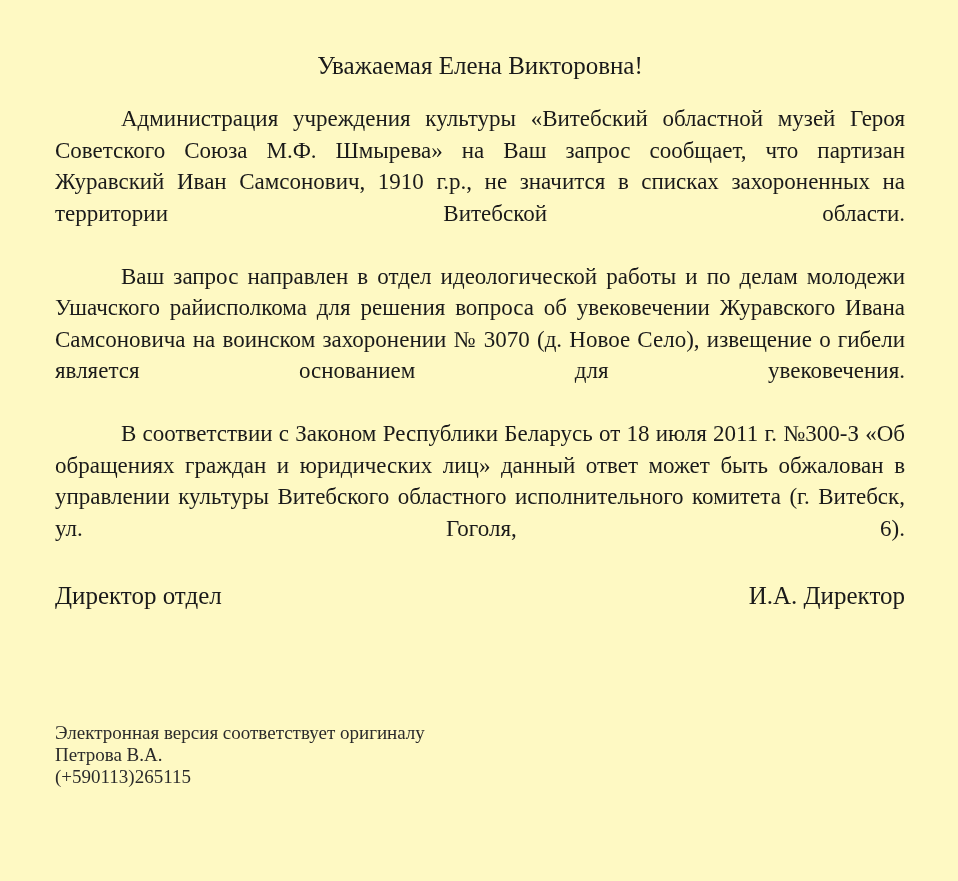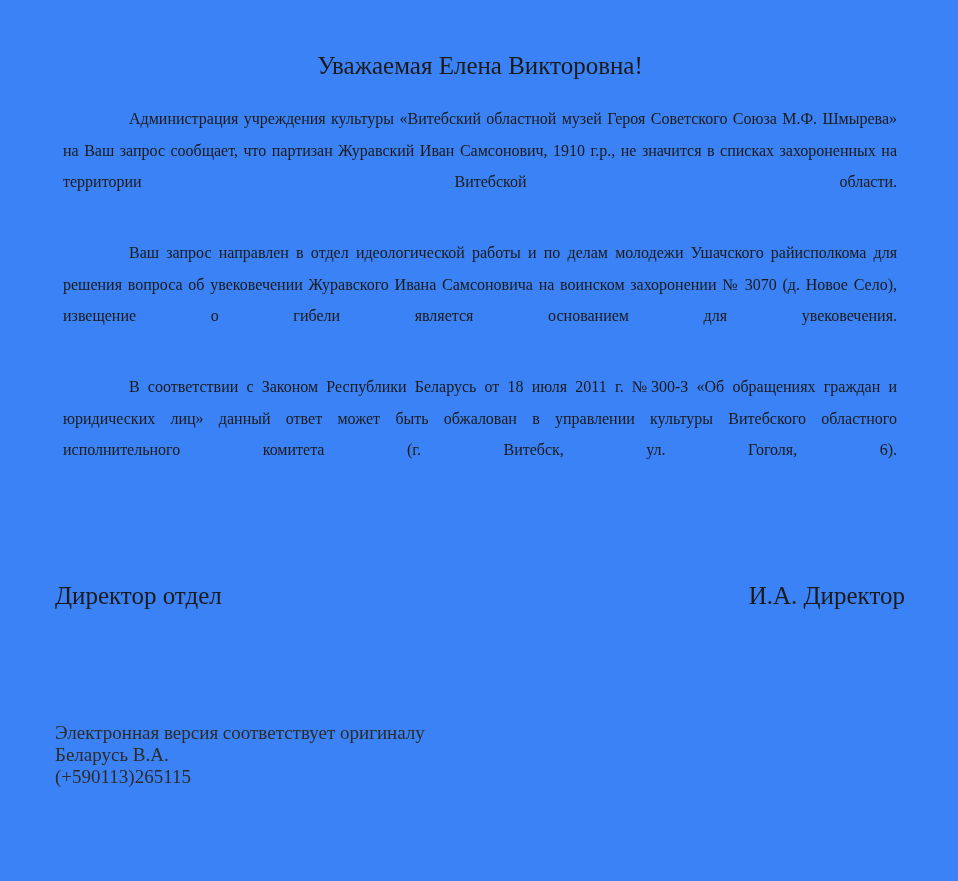--- a/index.html
+++ b/index.html
@@ -15,21 +15,21 @@
     font-family: "Liberation Serif", "DejaVu Serif", serif;
     color: #1a1a1a;
     -webkit-font-smoothing: antialiased;
   }
 
   .page {
     position: relative;
     width: 958px;
     height: 881px;
     box-sizing: border-box;
-    background: #3b82f6;
+    background: #fef9c3;
     text-decoration: underline;
   }
 
   .doc-body {
     position: absolute;
     left: 55px;
     top: 0;
     width: 850px;
   }
 
@@ -39,26 +39,26 @@
     line-height: 31px;
     padding-top: 50px;
     white-space: nowrap;
   }
 
   .body-block {
     margin-top: 22px;
   }
 
   .para {
-    font-size: 16px;
+    font-size: 23px;
     line-height: 31.5px;
     text-align: justify;
     text-justify: inter-word;
     text-indent: 66px;
-    margin: 8px;
+    margin: 0;
     hyphens: none;
     word-spacing: 0.02em;
   }
 
   
   .para::after {
     content: "";
     display: inline-block;
     width: 100%;
   }
@@ -110,17 +110,17 @@
 
   </div>
 
   <div class="signature-row">
     <span class="sig-left">Директор отдел</span>
     <span class="sig-right">И.А. Директор</span>
   </div>
 
   <div class="footer-block">
     <div class="footer-line">Электронная версия соответствует оригиналу</div>
-    <div class="footer-line">Беларусь В.А.</div>
+    <div class="footer-line">Петрова В.А.</div>
     <div class="footer-line">(+590113)265115</div>
   </div>
 
 </div>
 
 </body></html>

